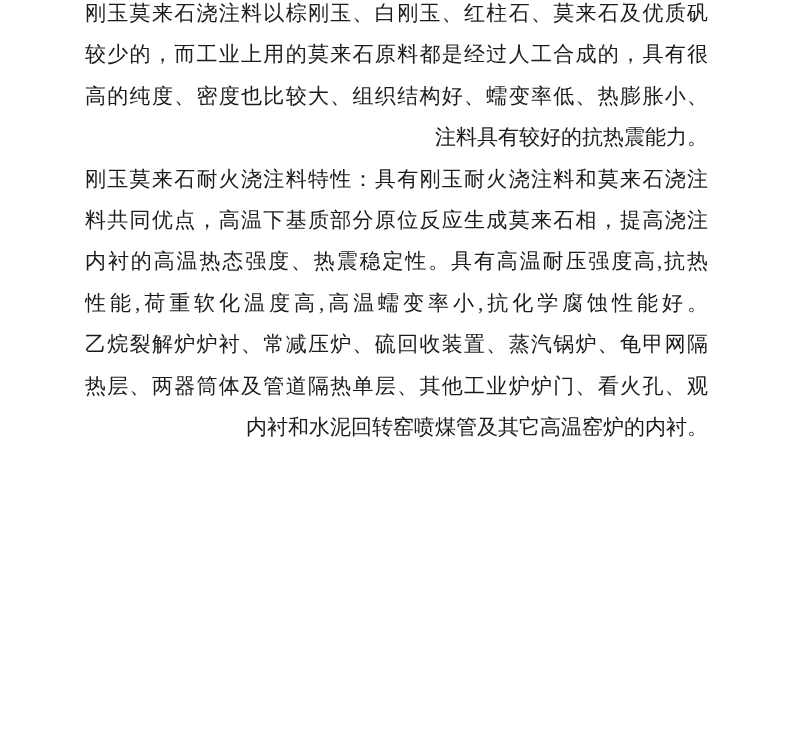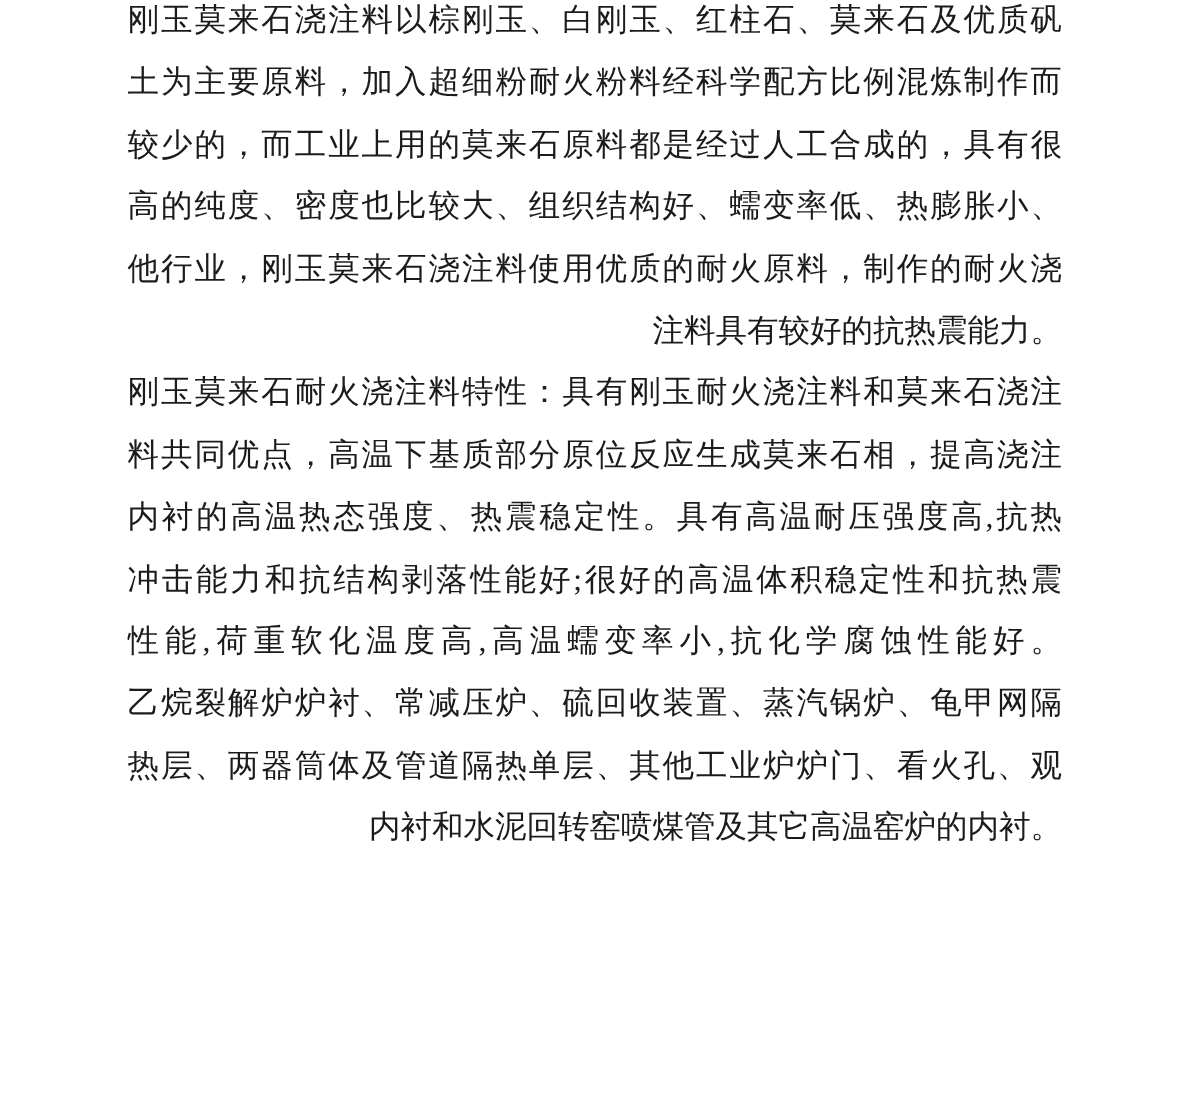--- a/index.html
+++ b/index.html
@@ -36,27 +36,24 @@
     text-align-last: justify;
     text-justify: inter-ideograph;
   }
 </style>
 </head>
 <body style="background: rgb(255, 255, 255);">
 
 <main class="doc-page">
   <div class="text-block" style="color: rgb(27, 27, 27);">
       <div class="text-line justified">刚玉莫来石浇注料以棕刚玉、白刚玉、红柱石、莫来石及优质矾</div>
-      <div class="text-line justified">土为主要原料，加入超细粉耐火粉料经科学配方比例混炼制作而</div>
       <div class="text-line justified">较少的，而工业上用的莫来石原料都是经过人工合成的，具有很</div>
       <div class="text-line justified">高的纯度、密度也比较大、组织结构好、蠕变率低、热膨胀小、</div>
-      <div class="text-line justified">他行业，刚玉莫来石浇注料使用优质的耐火原料，制作的耐火浇</div>
       <div class="text-line">注料具有较好的抗热震能力。</div>
       <div class="text-line justified">刚玉莫来石耐火浇注料特性：具有刚玉耐火浇注料和莫来石浇注</div>
       <div class="text-line justified">料共同优点，高温下基质部分原位反应生成莫来石相，提高浇注</div>
       <div class="text-line justified">内衬的高温热态强度、热震稳定性。具有高温耐压强度高,抗热</div>
-      <div class="text-line justified">冲击能力和抗结构剥落性能好;很好的高温体积稳定性和抗热震</div>
       <div class="text-line justified">性能,荷重软化温度高,高温蠕变率小,抗化学腐蚀性能好。</div>
       <div class="text-line justified">乙烷裂解炉炉衬、常减压炉、硫回收装置、蒸汽锅炉、龟甲网隔</div>
       <div class="text-line justified">热层、两器筒体及管道隔热单层、其他工业炉炉门、看火孔、观</div>
       <div class="text-line">内衬和水泥回转窑喷煤管及其它高温窑炉的内衬。</div>
     </div>
 </main>
 
 </body></html>

